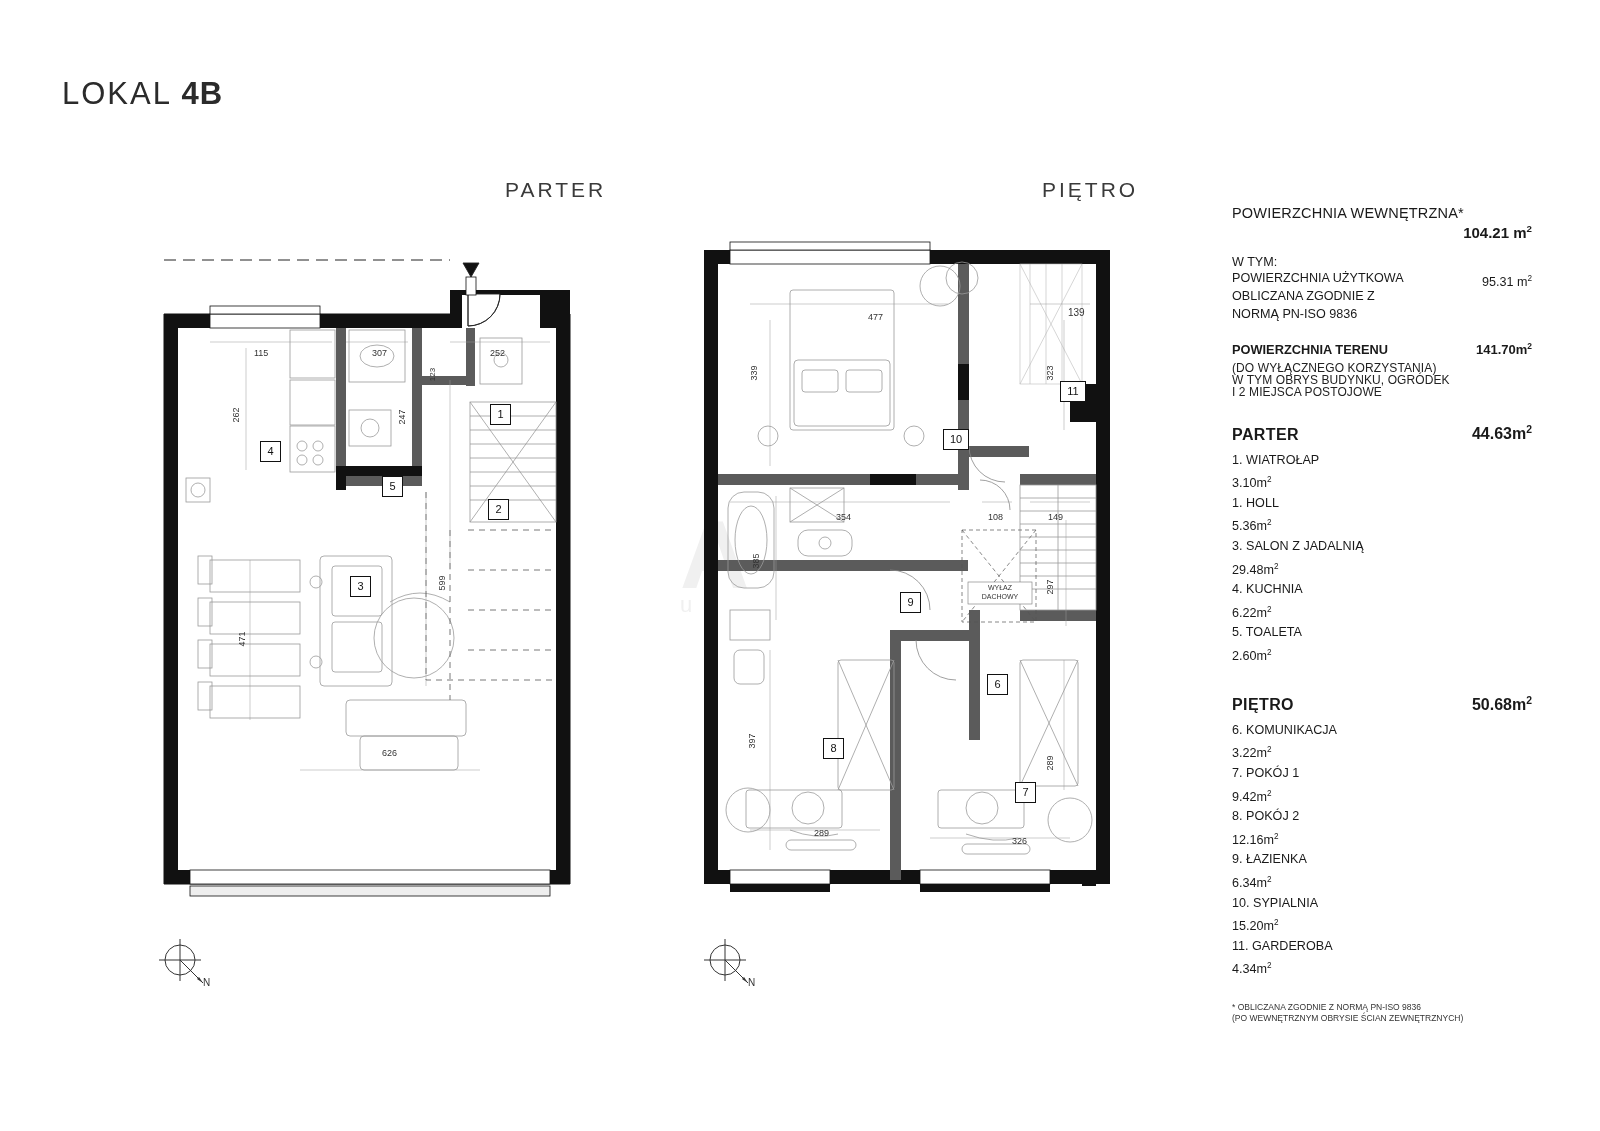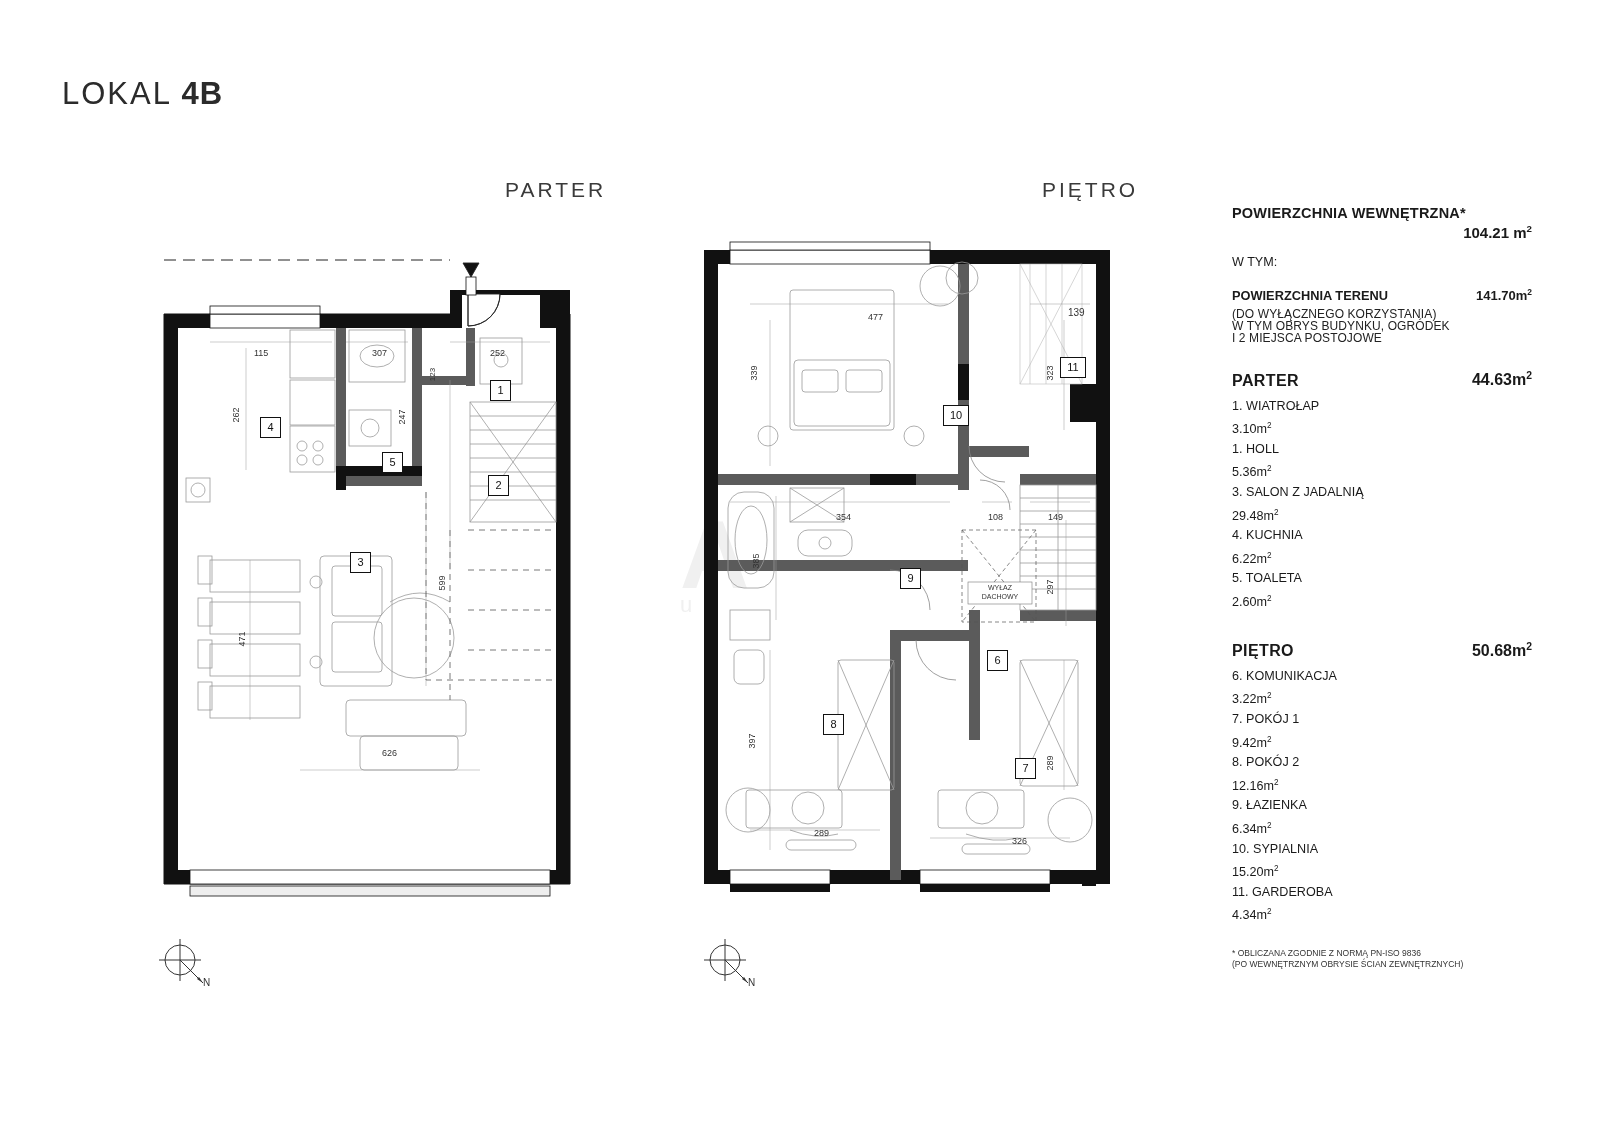--- a/index.html
+++ b/index.html
@@ -57,39 +57,40 @@
     position: absolute;
     width: 19px;
     height: 19px;
     border: 1px solid #111;
     background: #fff;
     font-size: 11px;
     line-height: 18px;
     text-align: center;
     color: #111;
     font-family: "Liberation Sans", sans-serif;
+    margin-top: 24px;
   }
   .badge.wide { width: 24px; }
 
   
   .compass { position: absolute; }
   #compass-parter { left: 155px; top: 935px; }
   #compass-pietro { left: 700px; top: 935px; }
 
   
   .info {
     position: absolute;
     left: 1232px;
     top: 205px;
     width: 300px;
     font-size: 12.5px;
     color: #1a1a1a;
   }
   .info .hdr {
-    font-weight: 700;
+    font-weight: 400;
     font-size: 14.5px;
     letter-spacing: 0.2px;
   }
   .info .hdr-val {
     font-weight: 700;
     font-size: 15px;
     text-align: right;
     margin-top: 2px;
   }
   .row {
@@ -486,20 +487,30 @@
 
 <div class="info">
 
   <div class="hdr">POWIERZCHNIA WEWNĘTRZNA*</div>
   <div class="hdr-val">
     <span>104.21 m</span><sup>2</sup>
   </div>
 
   <div class="block">
     <div style="font-size:12.6px;">W TYM:</div>
+    <div class="row" style="align-items:flex-start;">
+      <div style="font-size:12.6px; line-height:18px;">
+        <div>POWIERZCHNIA UŻYTKOWA</div>
+        <div>OBLICZANA ZGODNIE Z</div>
+        <div>NORMĄ PN-ISO 9836</div>
+      </div>
+      <div class="val">
+        <span>95.31 m</span><sup>2</sup>
+      </div>
+    </div>
   </div>
 
   <div class="block">
     <div class="row">
       <div style="font-weight:700; font-size:12.8px;">POWIERZCHNIA TERENU</div>
       <div style="font-weight:700; font-size:13px;">
         <span>141.70m</span><sup>2</sup>
       </div>
     </div>
     <div class="small" style="margin-top:3px;">

